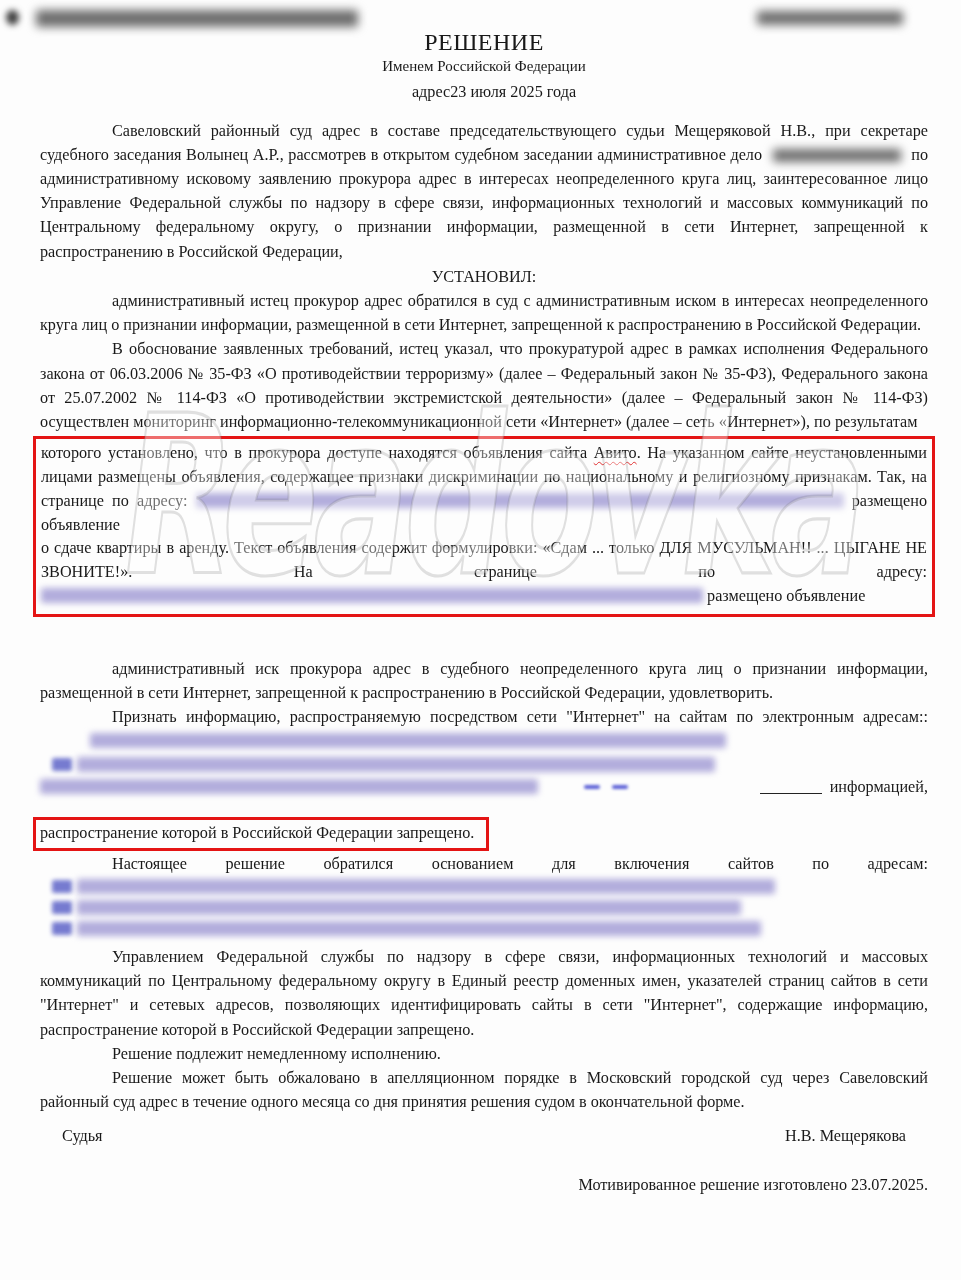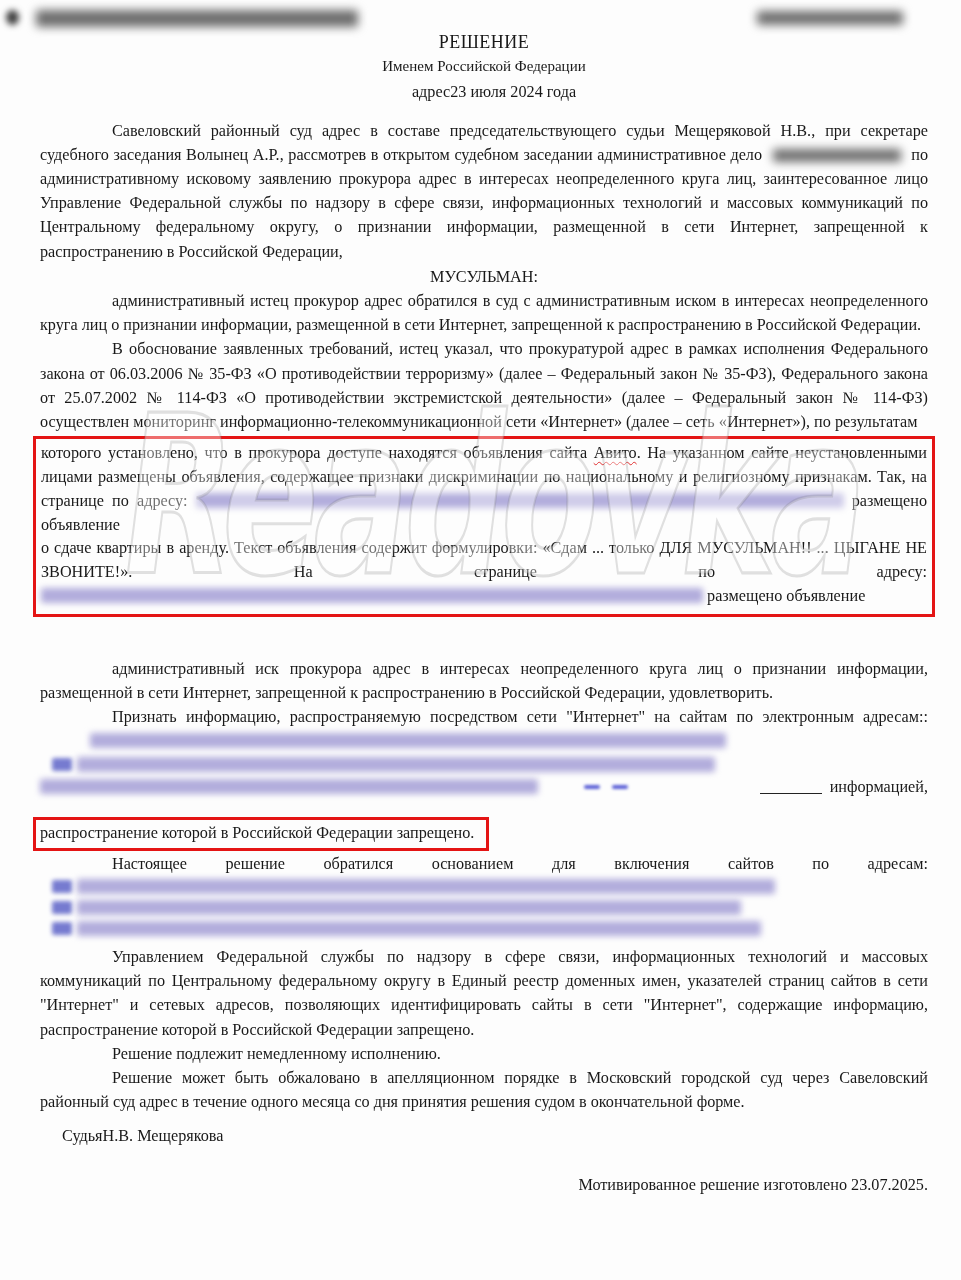--- a/index.html
+++ b/index.html
@@ -7,21 +7,21 @@
     position:relative;width:961px;height:1280px;margin:0 auto;
     background:#fdfdfd;overflow:hidden;
     font-family:"Liberation Serif","DejaVu Serif",serif;
     font-size:16.2px;line-height:24.2px;color:#191919;
     filter:blur(0.3px);
   }
   .content{padding:30px 33px 0 40px;}
   p{margin:0;text-align:justify;}
   .indent{text-indent:72px;}
   .center{text-align:center;}
-  .title{font-size:18px;letter-spacing:0.5px;}
+  .title{font-size:24px;letter-spacing:0.5px;}
   .subtitle{font-size:15px;}
   .addr-row{display:flex;justify-content:center;align-items:baseline;padding:0 2px 0 22px;margin-top:2px;}
   .heading{margin-top:1px;}
   .last-justify{text-align-last:justify;}
   
   .redact{display:inline-block;vertical-align:-2px;border-radius:2px;}
   .redact.dark{background:#6e6e6e;filter:blur(5px);}
   .redact.url{background:#b2addc;filter:blur(3px);}
   .abs{position:absolute;}
   .corner-blob{position:absolute;left:6px;top:10px;width:13px;height:15px;background:#3f3f3f;border-radius:50%;filter:blur(3px);}
@@ -29,21 +29,21 @@
   .redbox{border:3px solid #e41414;margin:2px -7px 0 -7px;padding:3px 5px 5px 5px;line-height:23.8px;}
   .redbox2{display:inline-block;border:3px solid #e41414;padding:1px 12px 3px 4px;margin:18px 0 1px -7px;}
   .avito{text-decoration:underline;text-decoration-style:wavy;text-decoration-color:#e03030;text-decoration-thickness:1px;text-underline-offset:3px;}
   
   .band-row{display:flex;align-items:center;height:21px;margin-left:12px;}
   .band-lead{width:20px;height:13px;background:#767bd0;filter:blur(2px);margin-right:5px;border-radius:2px;}
   .band-bar{height:15px;background:#b2addc;filter:blur(3px);border-radius:2px;}
   .info-line{display:flex;align-items:center;height:24px;}
   .bluedash{width:16px;height:4px;background:#5a5fd6;filter:blur(1.5px);border-radius:2px;}
   .black-underline{width:62px;height:14px;border-bottom:1.6px solid #222;}
-  .sig-row{display:flex;align-items:baseline;padding:0 22px 0 22px;margin-top:10px;}
+  .sig-row{display:flex;justify-content:space-between;align-items:baseline;padding:0 22px 0 22px;margin-top:10px;}
   .footer-note{margin-top:24px;padding-left:12px;text-align:right;}
   .gap-after-box{margin-top:24px;}
   
   .watermark{
     position:absolute;left:125px;top:478px;z-index:5;pointer-events:none;
     font-family:"DejaVu Sans","Liberation Sans",sans-serif;
     font-style:italic;font-weight:bold;font-size:142px;letter-spacing:-5px;
     color:rgba(255,255,255,0.38);
     -webkit-text-stroke:2px rgba(120,120,120,0.22);
     transform:scaleY(1.55);transform-origin:top left;
@@ -60,42 +60,42 @@
 
   <div class="watermark">Readovka</div>
 
   <div class="content">
 
     <p class="center title">РЕШЕНИЕ</p>
     <p class="center subtitle">Именем Российской Федерации</p>
 
     <div class="addr-row">
       <span>адрес</span>
-      <span>23 июля 2024 года</span>
+      <span>23 июля 2025 года</span>
     </div>
 
     <p class="indent" style="margin-top:14px;"><span>Савеловский районный суд адрес в составе председательствующего судьи Мещеряковой Н.В., при секретаре судебного заседания Волынец А.Р., рассмотрев в открытом судебном заседании административное дело</span> <span class="redact dark" style="width:128px;height:13px;margin:0 6px;"></span> <span>по административному исковому заявлению прокурора адрес в интересах неопределенного круга лиц, заинтересованное лицо Управление Федеральной службы по надзору в сфере связи, информационных технологий и массовых коммуникаций по Центральному федеральному округу, о признании информации, размещенной в сети Интернет, запрещенной к распространению в Российской Федерации,</span></p>
 
-    <p class="center heading">МУСУЛЬМАН:</p>
+    <p class="center heading">УСТАНОВИЛ:</p>
 
     <p class="indent">административный истец прокурор адрес обратился в суд с административным иском в интересах неопределенного круга лиц о признании информации, размещенной в сети Интернет, запрещенной к распространению в Российской Федерации.</p>
 
     <p class="indent">В обоснование заявленных требований, истец указал, что прокуратурой адрес в рамках исполнения Федерального закона от 06.03.2006 № 35-ФЗ «О противодействии терроризму» (далее – Федеральный закон № 35-ФЗ), Федерального закона от 25.07.2002 № 114-ФЗ «О противодействии экстремистской деятельности» (далее – Федеральный закон № 114-ФЗ) осуществлен мониторинг информационно-телекоммуникационной сети «Интернет» (далее – сеть «Интернет»), по результатам</p>
 
     <div class="redbox">
       <p><span>которого установлено, что в прокурора доступе находятся объявления сайта </span><span class="avito">Авито</span><span>. На указанном сайте неустановленными лицами размещены объявления, содержащее признаки дискриминации по национальному и религиозному признакам. Так, на странице по адресу:</span>
         <span class="redact url" style="width:648px;height:15px;"></span>
         <span>размещено объявление</span><br>
         <span>о сдаче квартиры в аренду. Текст объявления содержит формулировки: «Сдам ... только ДЛЯ МУСУЛЬМАН!! ... ЦЫГАНЕ НЕ ЗВОНИТЕ!». На странице по адресу:</span>
         <span class="redact url" style="width:662px;height:15px;"></span>
         <span>размещено объявление</span>
       </p>
     </div>
 
-    <p class="indent gap-after-box" style="margin-top:40px;">административный иск прокурора адрес в интересах неопределенного круга лиц о признании информации, размещенной в сети Интернет, запрещенной к распространению в Российской Федерации, удовлетворить.</p>
+    <p class="indent gap-after-box" style="margin-top:40px;">административный иск прокурора адрес в судебного неопределенного круга лиц о признании информации, размещенной в сети Интернет, запрещенной к распространению в Российской Федерации, удовлетворить.</p>
 
     <p class="indent"><span>Признать информацию, распространяемую посредством сети "Интернет" на сайтам по электронным адресам::</span>
       <span class="redact url" style="width:636px;height:15px;margin-left:50px;"></span>
     </p>
 
     <div class="band-row">
       <span class="band-lead"></span>
       <span class="band-bar" style="width:638px;"></span>
     </div>
 

